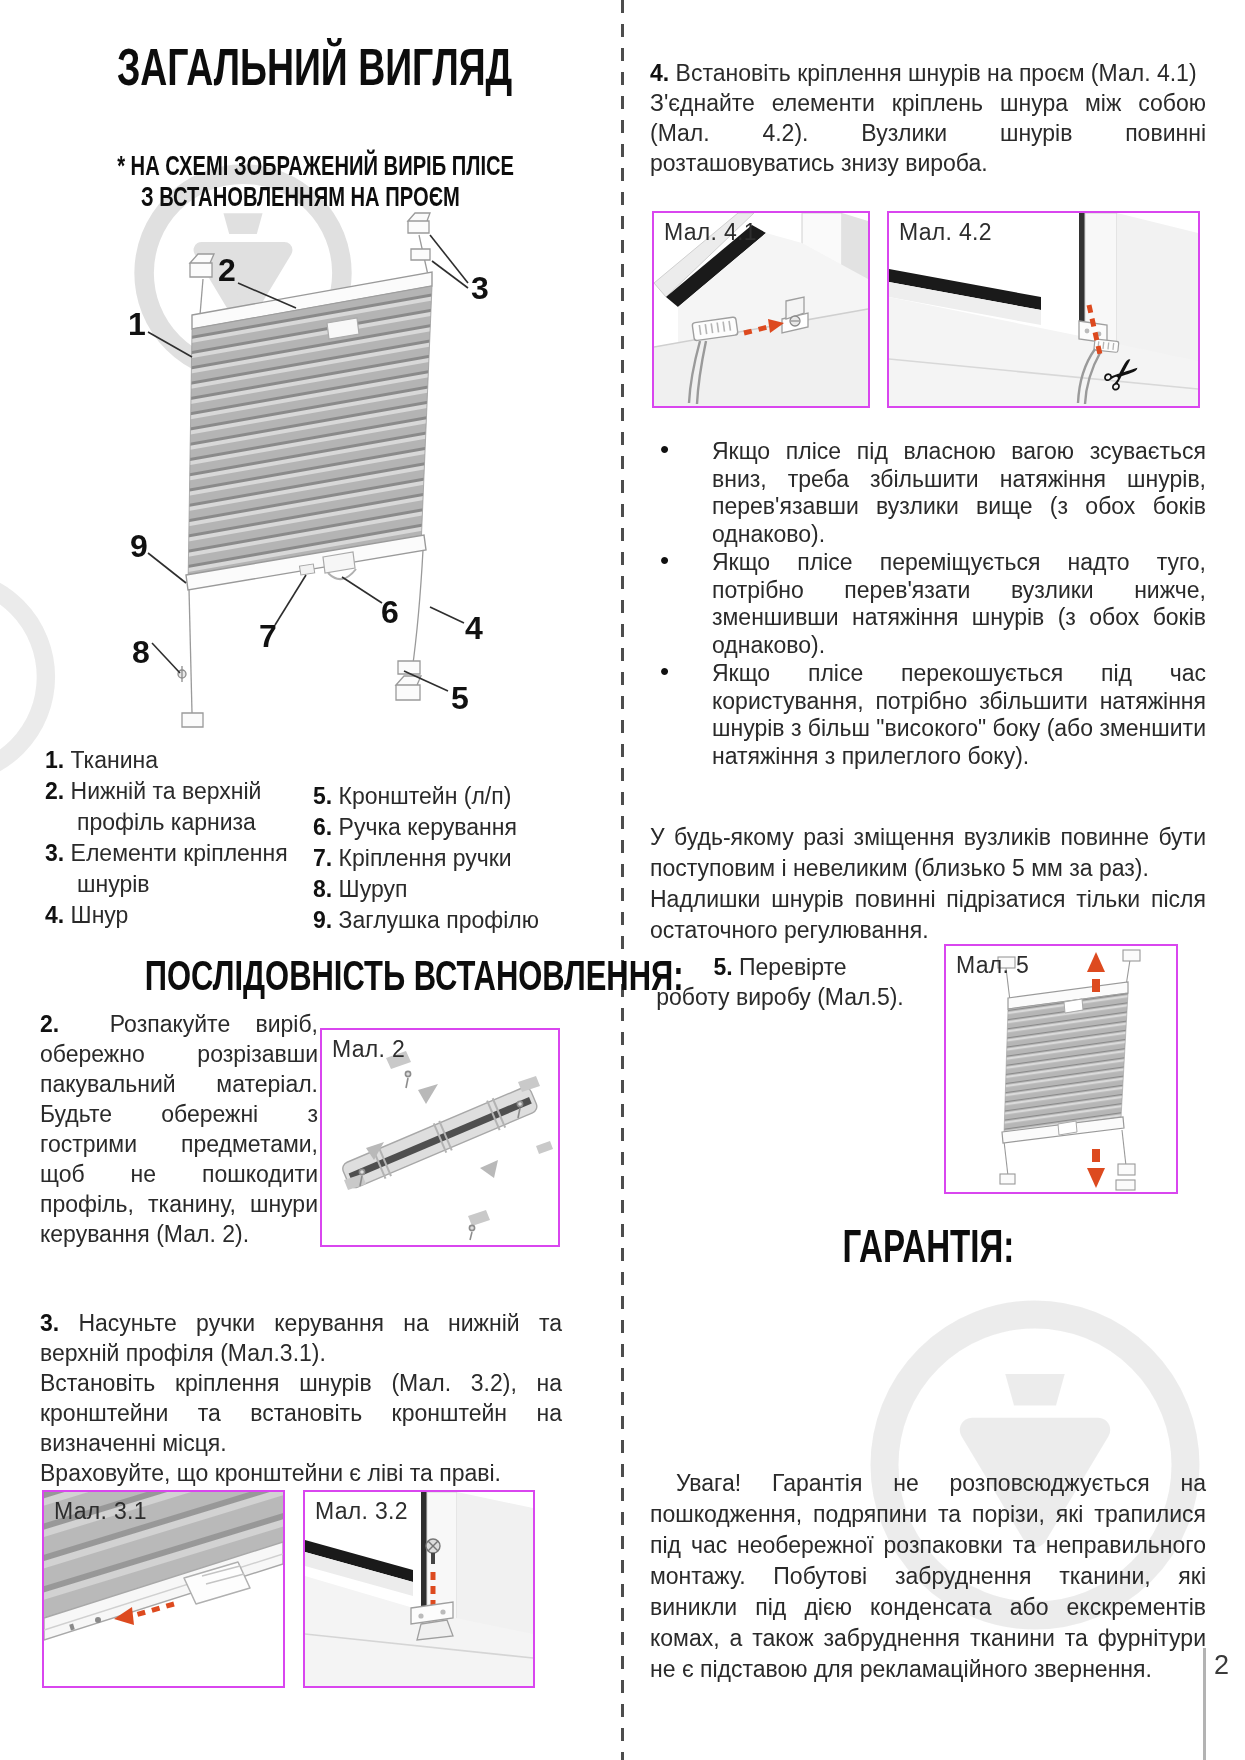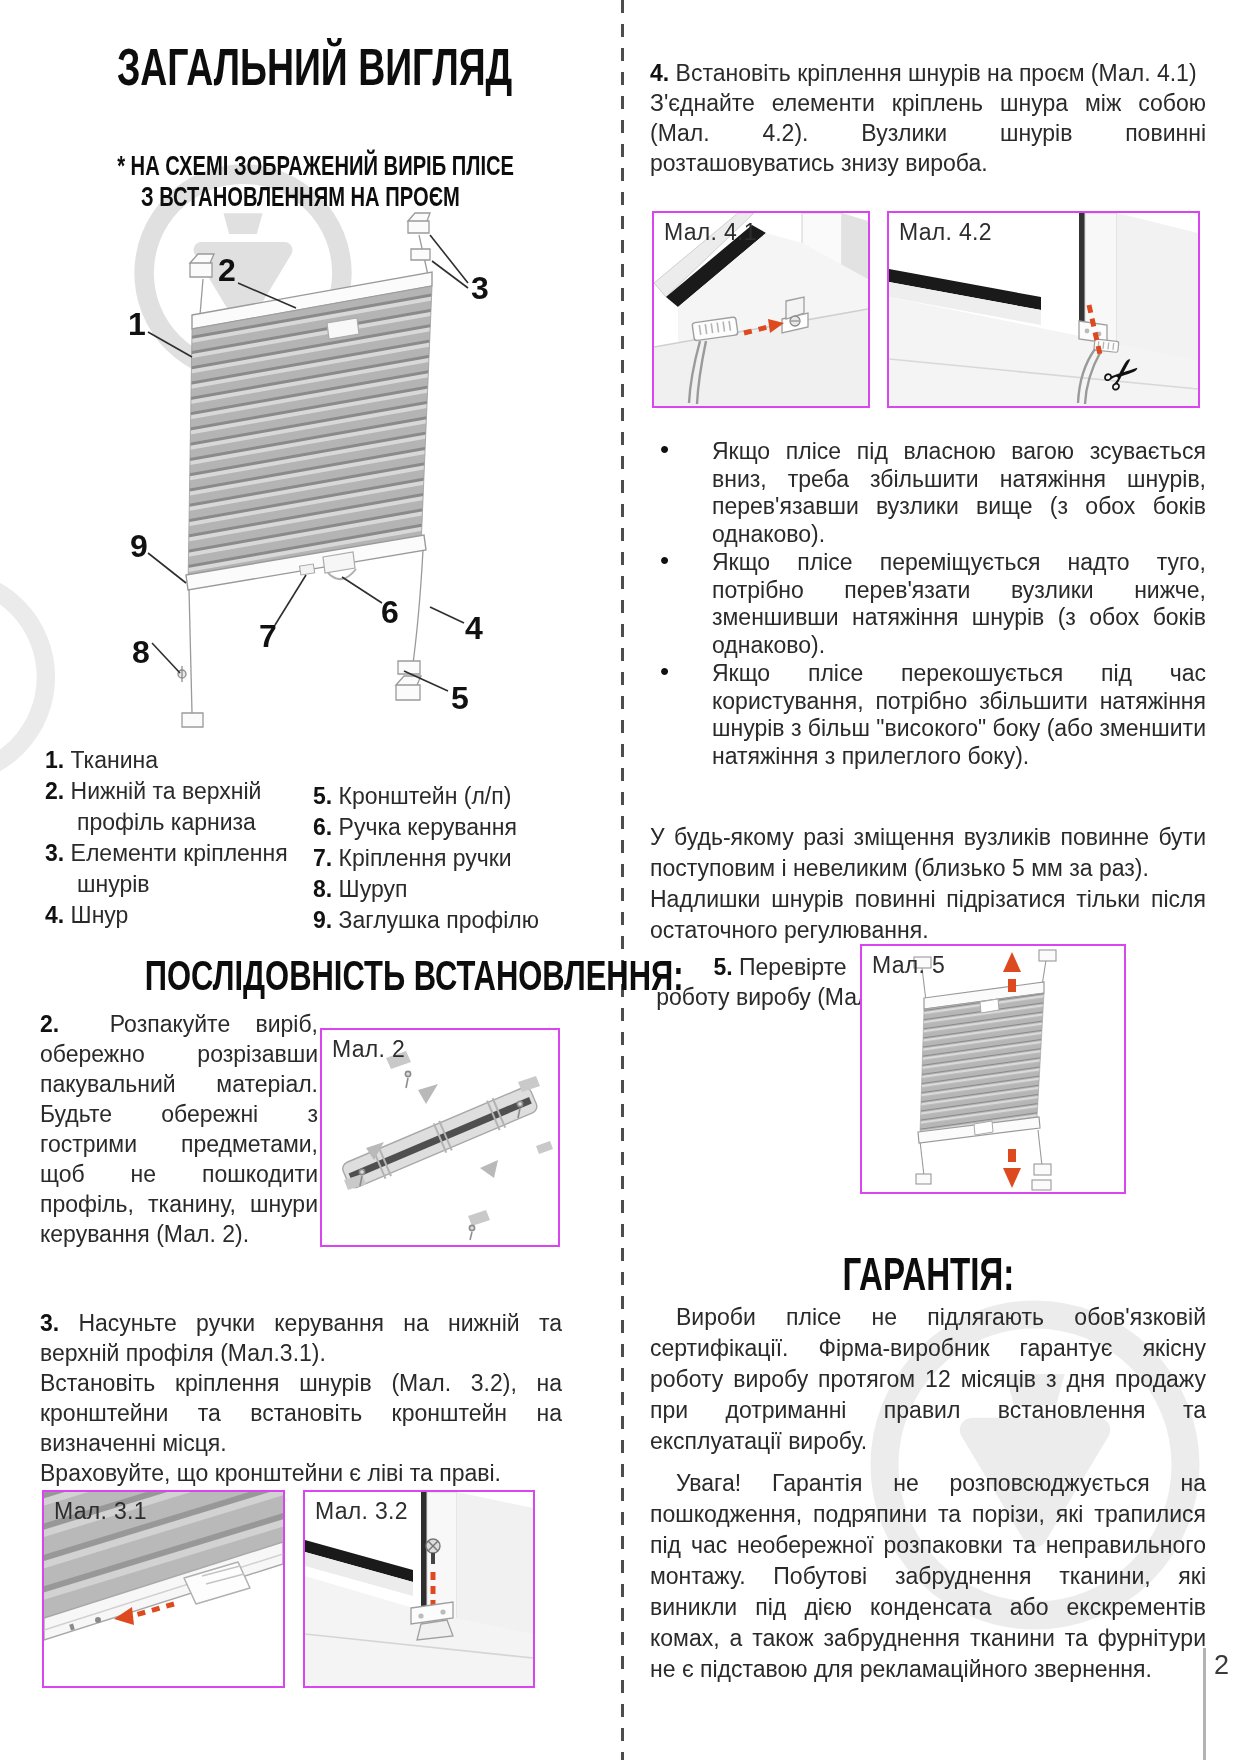--- a/index.html
+++ b/index.html
@@ -4,21 +4,21 @@
 <style>
   html,body{margin:0;padding:0;background:#fff;}
   .page{position:relative;width:1245px;height:1760px;background:#ffffff;overflow:hidden;
         font-family:"Liberation Sans",sans-serif;color:#232323;padding-left:32px;}
   .abs{position:absolute;}
   
   .cond{display:inline-block;font-weight:bold;color:#0d0d0d;transform:scaleX(.72);transform-origin:50% 50%;white-space:nowrap;}
   .title-line{font-size:52px;line-height:47px;text-align:center;}
   .subtitle-line{font-size:28px;line-height:31px;text-align:center;}
   .h2-line{font-size:43px;line-height:46px;text-align:center;}
-  .h3-line{font-size:46px;line-height:48px;text-align:center;margin-top:28px;}
+  .h3-line{font-size:46px;line-height:48px;text-align:center;}
   .body-txt{font-size:23px;line-height:30px;text-align:justify;color:#2a2a2a;}
   .body-txt b{color:#111;}
   .tight{line-height:27.5px;}
   .fig{position:absolute;background:#fff;border:2px solid #d946ef;box-sizing:border-box;}
   .figlabel{position:absolute;left:10px;top:6px;font-size:23px;color:#2d2d2d;letter-spacing:.3px;z-index:3;}
   .fig svg{position:absolute;left:0;top:0;}
   .legend-item{font-size:23px;line-height:31px;padding-left:32px;text-indent:-32px;color:#2a2a2a;}
   .legend-item b{color:#111;}
   .bullet-item{position:relative;padding-left:62px;margin-bottom:1px;}
   .bullet-dot{position:absolute;left:10px;top:-2px;font-size:26px;color:#111;}
@@ -330,21 +330,21 @@
   <div class="abs z1 body-txt" style="left:650px;top:822px;width:556px;line-height:31px;">
     <div>У будь-якому разі зміщення вузликів повинне бути поступовим і невеликим (близько 5 мм за раз).</div>
     <div>Надлишки шнурів повинні підрізатися тільки після остаточного регулювання.</div>
   </div>
 
   <div class="abs z1 body-txt" style="left:650px;top:952px;width:260px;text-align:center;">
     <div><b>5.</b> <span>Перевірте</span></div>
     <div>роботу виробу (Мал.5).</div>
   </div>
 
-  <div class="fig z1" style="left:860px;top:944px;width:266px;height:250px;border-width:2px;">
+  <div class="fig z1" style="left:944px;top:944px;width:234px;height:250px;border-width:2px;">
     <span class="figlabel">Мал. 5</span>
     <svg width="230" height="246" viewBox="0 0 230 246">
       <g stroke="#9a9a9a" stroke-width="1.1" fill="#fbfbfb">
         <line x1="64" y1="55" x2="60" y2="22"></line>
           <rect x="52" y="11" width="17" height="11"></rect>
         <line x1="180" y1="40" x2="184" y2="14"></line>
           <rect x="177" y="4" width="17" height="11"></rect>
         <line x1="58" y1="195" x2="62" y2="230"></line>
           <rect x="54" y="228" width="15" height="10"></rect>
         <line x1="176" y1="184" x2="180" y2="220"></line>
@@ -363,19 +363,18 @@
       <g fill="#dd4a1f">
         <rect x="146" y="203" width="8" height="13"></rect>
           <polygon points="141,222 159,222 150,242"></polygon>
       </g>
     </svg>
   </div>
 
   <div class="abs z1 h3-line" style="left:650px;top:1222px;width:556px;">
     <span class="cond">ГАРАНТІЯ:</span>
   </div>
-  <div class="abs z1 body-txt indent" style="left:650px;top:1302px;width:556px;line-height:31px;">Вироби плісе не підлягають обов'язковій сертифікації. Фірма-виробник гарантує якісну роботу виробу протягом 12 місяців з дня продажу при дотриманні правил встановлення та експлуатації виробу.</div>
   <div class="abs z1 body-txt indent" style="left:650px;top:1468px;width:556px;line-height:31px;">Увага! Гарантія не розповсюджується на пошкодження, подряпини та порізи, які трапилися під час необережної розпаковки та неправильного монтажу. Побутові забруднення тканини, які виникли під дією конденсата або екскрементів комах, а також забруднення тканини та фурнітури не є підставою для рекламаційного звернення.</div>
 
   <div class="pagenum-line"></div>
   <div class="pagenum">2</div>
 
 </div>
 
 </body></html>

